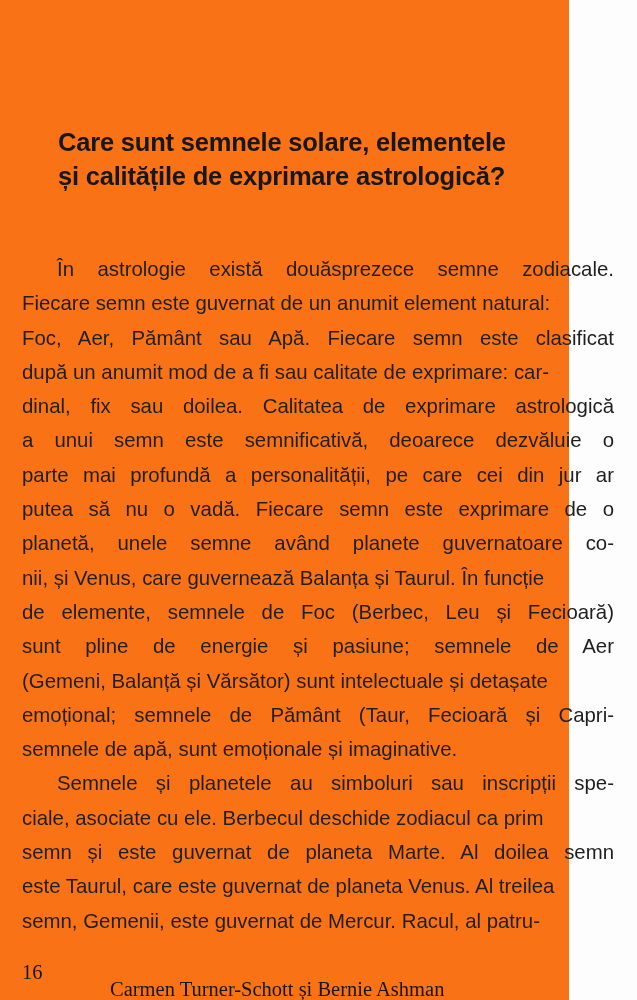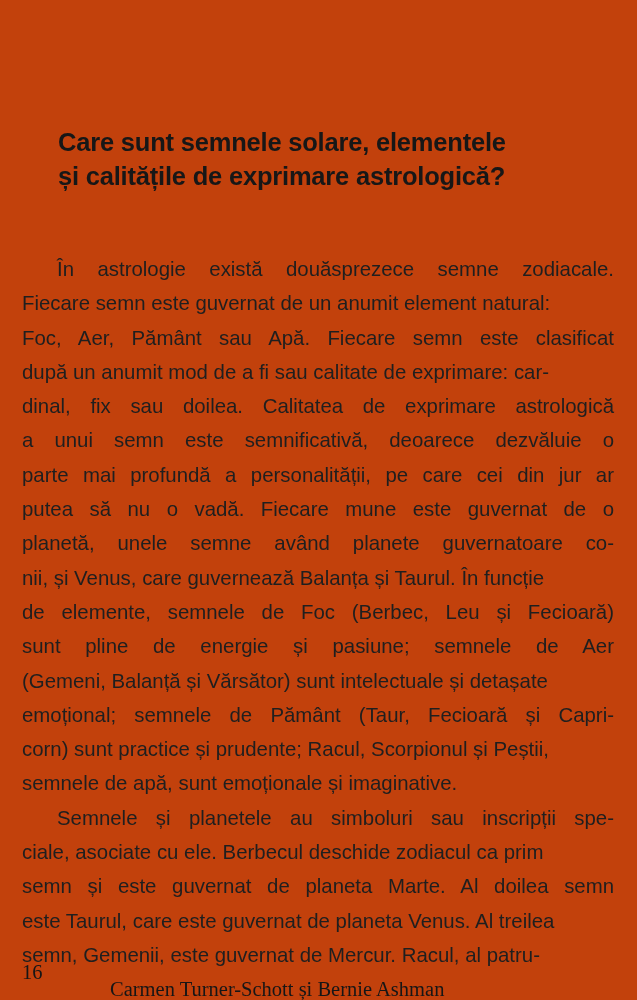--- a/index.html
+++ b/index.html
@@ -12,23 +12,24 @@
     background: #fdfdfd;
     font-family: "Liberation Sans", sans-serif;
     color: #1a1a1a;
     overflow: hidden;
     position: relative;
   }
 
   .page {
     position: absolute;
     inset: 0;
-    width: 637px;
+    width: 529px;
     height: 1000px;
-    background: #c2410c;
+    background: #f97316;
+    padding-left: 40px;
   }
 
   
   .chapter-heading {
     position: absolute;
     left: 58px;
     top: 108px;
     width: 510px;
     font-family: "Liberation Sans", sans-serif;
     font-weight: bold;
@@ -117,28 +118,27 @@
   <div class="body-block">
 
     <p class="body-para">
       <span class="ln j indent">În astrologie există douăsprezece semne zodiacale.</span>
       <span class="ln">Fiecare semn este guvernat de un anumit element natural:</span>
       <span class="ln j">Foc, Aer, Pământ sau Apă. Fiecare semn este clasificat</span>
       <span class="ln">după un anumit mod de a fi sau calitate de exprimare: car-</span>
       <span class="ln j">dinal, fix sau doilea. Calitatea de exprimare astrologică</span>
       <span class="ln j">a unui semn este semnificativă, deoarece dezvăluie o</span>
       <span class="ln j">parte mai profundă a personalității, pe care cei din jur ar</span>
-      <span class="ln j">putea să nu o vadă. Fiecare mune este guvernat de o</span>
+      <span class="ln j">putea să nu o vadă. Fiecare semn este exprimare de o</span>
       <span class="ln j">planetă, unele semne având planete guvernatoare co-</span>
       <span class="ln">nii, și Venus, care guvernează Balanța și Taurul. În funcție</span>
       <span class="ln j">de elemente, semnele de Foc (Berbec, Leu și Fecioară)</span>
       <span class="ln j">sunt pline de energie și pasiune; semnele de Aer</span>
       <span class="ln">(Gemeni, Balanță și Vărsător) sunt intelectuale și detașate</span>
       <span class="ln j">emoțional; semnele de Pământ (Taur, Fecioară și Capri-</span>
-      <span class="ln">corn) sunt practice și prudente; Racul, Scorpionul și Peștii,</span>
       <span class="ln">semnele de apă, sunt emoționale și imaginative.</span>
     </p>
 
     <p class="body-para">
       <span class="ln j indent">Semnele și planetele au simboluri sau inscripții spe-</span>
       <span class="ln">ciale, asociate cu ele. Berbecul deschide zodiacul ca prim</span>
       <span class="ln j">semn și este guvernat de planeta Marte. Al doilea semn</span>
       <span class="ln">este Taurul, care este guvernat de planeta Venus. Al treilea</span>
       <span class="ln">semn, Gemenii, este guvernat de Mercur. Racul, al patru-</span>
     </p>

